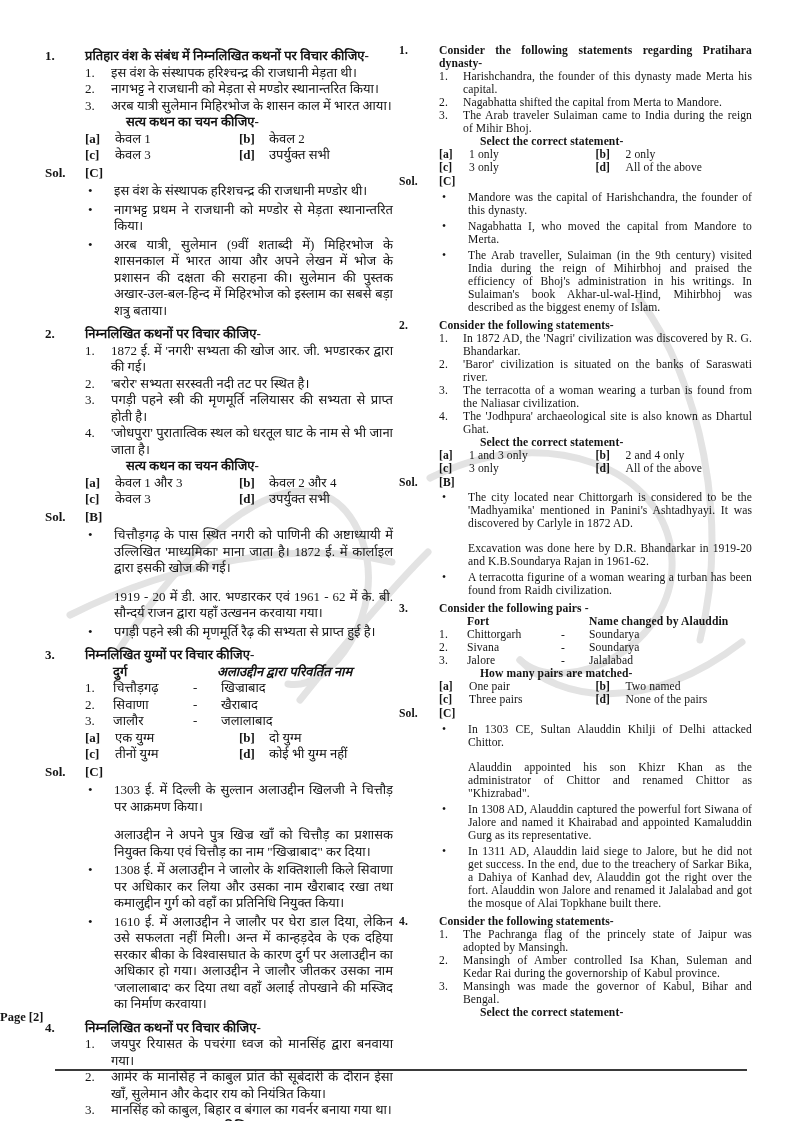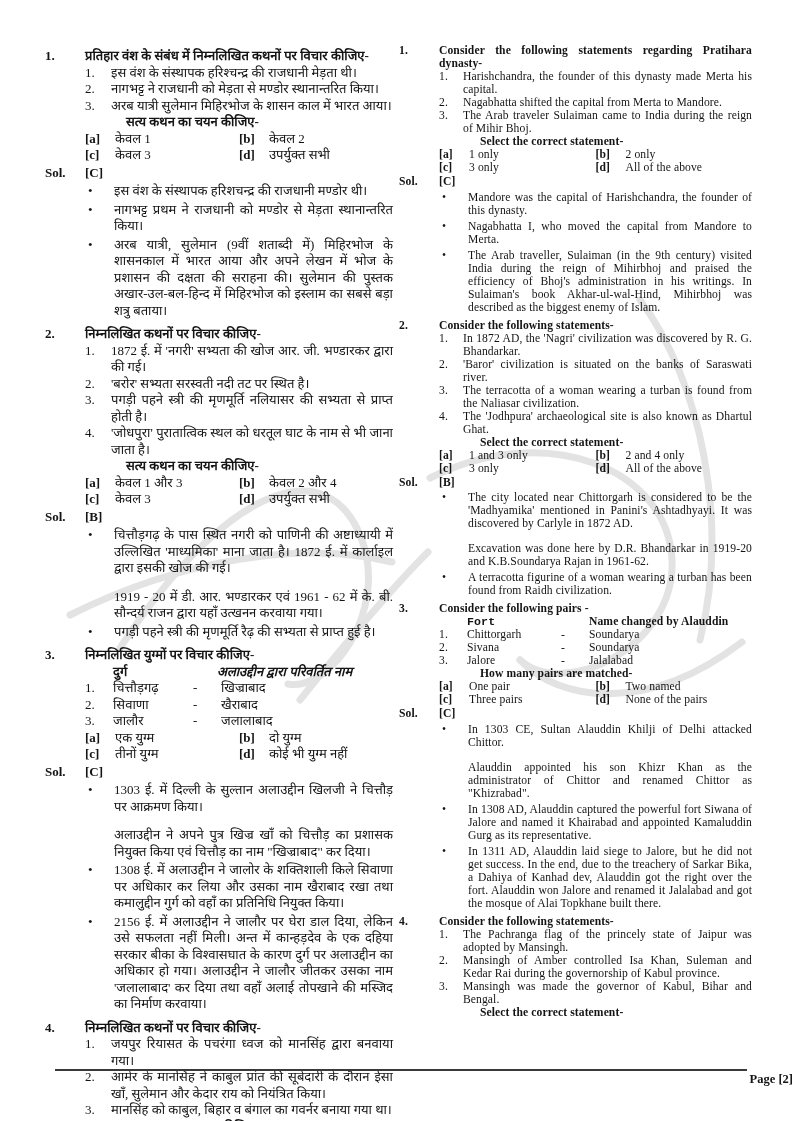--- a/index.html
+++ b/index.html
@@ -29,31 +29,31 @@
   .sol-row{position:relative;font-weight:700;margin:1px 0;}
   .point{display:flex;}
   .hi .point{margin-top:2px;}
   .en .point{margin-top:3px;}
   .point.cont{margin-top:12px;}
   .bl{width:26px;flex:none;padding-left:3px;}
   .ptext{flex:1;}
   .pair-head{display:flex;font-weight:700;}
   .ph-sp{width:28px;flex:none;}
   .hi .ph1{width:104px;flex:none;}
-  .en .ph1{width:122px;flex:none;font-family:Liberation Mono, monospace;}
+  .en .ph1{width:122px;flex:none;}
   .ph2{flex:1;}
   .hi .ph2{white-space:nowrap;font-style:italic;}
   .pair-row{display:flex;}
   .pr-num{width:28px;flex:none;}
   .hi .pr-a{width:80px;flex:none;}
   .en .pr-a{width:94px;flex:none;}
   .pr-d{width:28px;flex:none;}
   .pr-b{flex:1;}
   .footer-rule{position:absolute;left:55px;right:46px;top:1069px;border-top:2px solid #3a3a3a;}
-  .footer-text{position:absolute;left:0;width:793px;top:1072px;text-align:right;font-weight:700;font-size:12.5px;}
+  .footer-text{position:absolute;left:0;width:793px;top:1010px;text-align:left;font-weight:700;font-size:12.5px;}
 </style>
 </head>
 <body>
 
 <div class="page">
 
   <svg class="watermark" viewBox="0 0 793 1121" xmlns="http://www.w3.org/2000/svg">
     <g fill="none" stroke="#dadada" stroke-width="7" stroke-linecap="round" opacity="0.75">
       <path d="M 70 615 C 180 560 300 540 392 562"></path>
       <path d="M 120 648 C 230 480 330 452 362 540 C 388 612 330 692 288 684"></path>
@@ -214,21 +214,21 @@
         <div class="point cont">
           <span class="bl"></span>
           <span class="ptext">अलाउद्दीन ने अपने पुत्र खिज्र खाँ को चित्तौड़ का प्रशासक नियुक्त किया एवं चित्तौड़ का नाम "खिज्राबाद" कर दिया।</span>
         </div>
         <div class="point">
           <span class="bl">•</span>
           <span class="ptext">1308 ई. में अलाउद्दीन ने जालोर के शक्तिशाली किले सिवाणा पर अधिकार कर लिया और उसका नाम खैराबाद रखा तथा कमालुद्दीन गुर्ग को वहाँ का प्रतिनिधि नियुक्त किया।</span>
         </div>
         <div class="point">
           <span class="bl">•</span>
-          <span class="ptext">2156 ई. में अलाउद्दीन ने जालौर पर घेरा डाल दिया, लेकिन उसे सफलता नहीं मिली। अन्त में कान्हड़देव के एक दहिया सरकार बीका के विश्वासघात के कारण दुर्ग पर अलाउद्दीन का अधिकार हो गया। अलाउद्दीन ने जालौर जीतकर उसका नाम 'जलालाबाद' कर दिया तथा वहाँ अलाई तोपखाने की मस्जिद का निर्माण करवाया।</span>
+          <span class="ptext">1610 ई. में अलाउद्दीन ने जालौर पर घेरा डाल दिया, लेकिन उसे सफलता नहीं मिली। अन्त में कान्हड़देव के एक दहिया सरकार बीका के विश्वासघात के कारण दुर्ग पर अलाउद्दीन का अधिकार हो गया। अलाउद्दीन ने जालौर जीतकर उसका नाम 'जलालाबाद' कर दिया तथा वहाँ अलाई तोपखाने की मस्जिद का निर्माण करवाया।</span>
         </div>
       </div>
       <div class="q">
         <div class="row"><span class="hang qnum">4.</span><span class="title">निम्नलिखित कथनों पर विचार कीजिए-</span></div>
         <div class="stmt">
           <span class="snum">1.</span>
           <span class="stext">जयपुर रियासत के पचरंगा ध्वज को मानसिंह द्वारा बनवाया गया।</span>
         </div>
         <div class="stmt">
           <span class="snum">2.</span>

